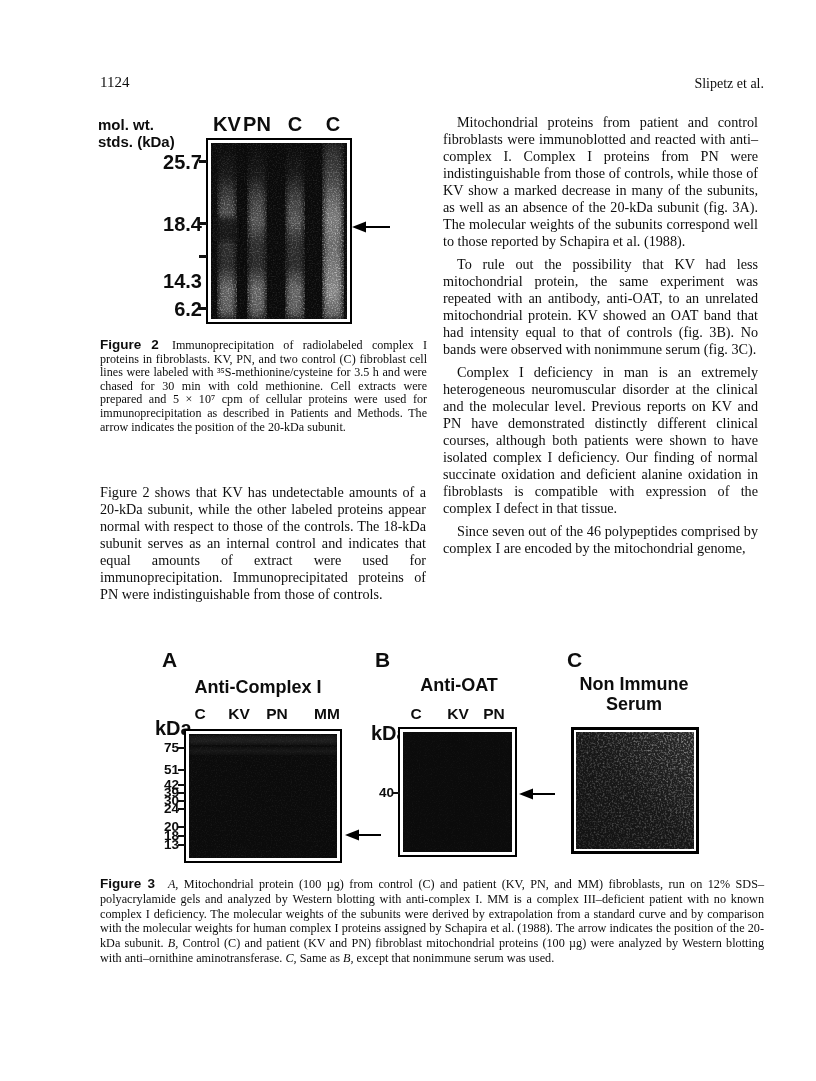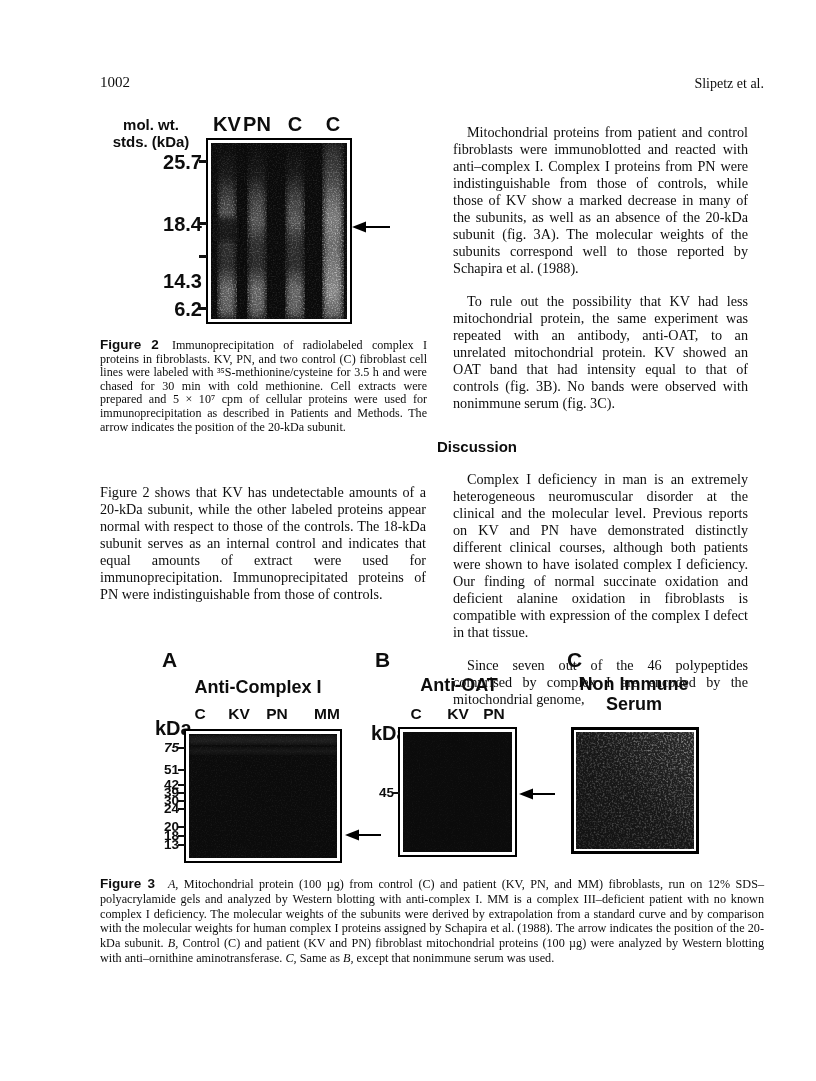--- a/index.html
+++ b/index.html
@@ -8,21 +8,21 @@
   .abs{position:absolute;}
   .sans{font-family:"Liberation Sans","DejaVu Sans",sans-serif;}
   .just{text-align:justify;text-justify:inter-word;}
   .it{font-style:italic;}
 
   
   .pagenum{left:100px;top:74px;font-size:15px;}
   .runhead{right:52px;top:76px;font-size:14px;}
 
   
-  .f2-mw{left:98px;top:116px;width:106px;text-align:center;font-weight:bold;
+  .f2-mw{left:98px;top:116px;width:106px;text-align:left;font-weight:bold;
          font-size:15px;line-height:17px;}
   .f2-lane{top:113px;font-weight:bold;font-size:20px;transform:translateX(-50%);}
   .f2-gelbox{left:206px;top:138px;width:146px;height:186px;box-sizing:border-box;
              border:2px solid #000;padding:3px;background:#fff;}
   .f2-marker{left:102px;width:100px;text-align:right;font-weight:bold;font-size:20px;}
   .tick{background:#111;}
   .f2-tick{left:199px;width:8px;height:3px;}
   .arrow-svg{display:block;}
 
   .caption{font-size:12.1px;line-height:13.6px;}
@@ -32,21 +32,21 @@
 
   .body-text{font-size:14.2px;line-height:17px;}
   .left-para{left:100px;top:484px;width:326px;}
 
   
   .right-col{left:437px;top:108px;width:327px;}
   .subhead-it{font-family:"Liberation Sans","DejaVu Sans",sans-serif;font-weight:bold;
               font-style:italic;font-size:14px;margin:0 0 8px 0;}
   .subhead{font-family:"Liberation Sans","DejaVu Sans",sans-serif;font-weight:bold;
            font-size:15px;margin:26px 0 10px 0;}
-  .right-col p{margin:16px;text-indent:14px;}
+  .right-col p{margin:6px;text-indent:14px;}
 
   
   .p-label{font-weight:bold;font-size:21px;}
   .p-title{font-weight:bold;font-size:18px;transform:translateX(-50%);white-space:nowrap;}
   .p-title-2l{text-align:center;line-height:20px;}
   .p-lane{top:705px;font-weight:bold;font-size:15.5px;transform:translateX(-50%);}
   .kda{font-weight:bold;font-size:20px;}
   .gelbox{box-sizing:border-box;border:2px solid #000;padding:3px;background:#fff;}
   .pa-gelbox{left:184px;top:729px;width:158px;height:134px;}
   .pb-gelbox{left:398px;top:727px;width:119px;height:130px;}
@@ -55,21 +55,21 @@
   .pa-tick{left:178px;width:7px;height:2px;}
   .pb-marker{left:354px;width:40px;text-align:right;font-weight:bold;font-size:13.5px;}
   .pb-tick{left:393px;width:7px;height:2px;}
   .f3-caption{left:100px;top:877px;width:664px;line-height:14.8px;font-size:12.2px;}
 </style>
 </head>
 <body>
 
 <div class="page">
 
-  <span class="abs pagenum">1002</span>
+  <span class="abs pagenum">1124</span>
   <span class="abs runhead">Slipetz et al.</span>
 
   <div class="abs f2-mw sans">
     <div>mol. wt.</div>
     <div>stds. (kDa)</div>
   </div>
 
   <span class="abs f2-lane sans" style="left:227px;">KV</span>
   <span class="abs f2-lane sans" style="left:257px;">PN</span>
   <span class="abs f2-lane sans" style="left:295px;">C</span>
@@ -138,21 +138,20 @@
 
   <div class="abs caption just f2-caption">
     <span class="cap-label">Figure 2</span><span>Immunoprecipitation of radiolabeled complex I proteins in fibroblasts. KV, PN, and two control (C) fibroblast cell lines were labeled with ³⁵S-methionine/cysteine for 3.5 h and were chased for 30 min with cold methionine. Cell extracts were prepared and 5 × 10⁷ cpm of cellular proteins were used for immunoprecipitation as described in Patients and Methods. The arrow indicates the position of the 20-kDa subunit.</span>
   </div>
 
   <div class="abs body-text just left-para">Figure 2 shows that KV has undetectable amounts of a 20-kDa subunit, while the other labeled proteins appear normal with respect to those of the controls. The 18-kDa subunit serves as an internal control and indicates that equal amounts of extract were used for immunoprecipitation. Immunoprecipitated proteins of PN were indistinguishable from those of controls.</div>
 
   <div class="abs right-col body-text just">
     <p>Mitochondrial proteins from patient and control fibroblasts were immunoblotted and reacted with anti–complex I. Complex I proteins from PN were indistinguishable from those of controls, while those of KV show a marked decrease in many of the subunits, as well as an absence of the 20-kDa subunit (fig. 3A). The molecular weights of the subunits correspond well to those reported by Schapira et al. (1988).</p>
     <p>To rule out the possibility that KV had less mitochondrial protein, the same experiment was repeated with an antibody, anti-OAT, to an unrelated mitochondrial protein. KV showed an OAT band that had intensity equal to that of controls (fig. 3B). No bands were observed with nonimmune serum (fig. 3C).</p>
-    <h3 class="subhead">Discussion</h3>
     <p>Complex I deficiency in man is an extremely heterogeneous neuromuscular disorder at the clinical and the molecular level. Previous reports on KV and PN have demonstrated distinctly different clinical courses, although both patients were shown to have isolated complex I deficiency. Our finding of normal succinate oxidation and deficient alanine oxidation in fibroblasts is compatible with expression of the complex I defect in that tissue.</p>
     <p>Since seven out of the 46 polypeptides comprised by complex I are encoded by the mitochondrial genome,</p>
   </div>
 
   <span class="abs p-label sans" style="left:162px;top:648px;">A</span>
   <span class="abs p-title sans" style="left:258px;top:677px;">Anti-Complex I</span>
   <span class="abs p-lane sans" style="left:200px;">C</span>
   <span class="abs p-lane sans" style="left:239px;">KV</span>
   <span class="abs p-lane sans" style="left:277px;">PN</span>
   <span class="abs p-lane sans" style="left:327px;">MM</span>
@@ -170,21 +169,21 @@
             <feGaussianBlur stdDeviation="2"></feGaussianBlur>
           </filter>
       </defs>
       <rect width="148" height="124" fill="#0b0b0b"></rect>
       <rect x="0" y="2" width="148" height="8" fill="#ffffff" opacity="0.08" filter="url(#pablur)"></rect>
       <rect x="0" y="14" width="148" height="6" fill="#ffffff" opacity="0.05" filter="url(#pablur)"></rect>
       <rect width="148" height="124" fill="#ffffff" opacity="0.06" filter="url(#paspeck)"></rect>
     </svg>
   </div>
 
-  <span class="abs pa-marker sans" style="top:740px;font-style:italic;">75</span>
+  <span class="abs pa-marker sans" style="top:740px;">75</span>
   <span class="abs pa-marker sans" style="top:762px;">51</span>
   <span class="abs pa-marker sans" style="top:777px;">42</span>
   <span class="abs pa-marker sans" style="top:785px;">39</span>
   <span class="abs pa-marker sans" style="top:793px;">30</span>
   <span class="abs pa-marker sans" style="top:801px;">24</span>
   <span class="abs pa-marker sans" style="top:819px;">20</span>
   <span class="abs pa-marker sans" style="top:828px;">18</span>
   <span class="abs pa-marker sans" style="top:837px;">13</span>
   <div class="abs tick pa-tick" style="top:747px;"></div>
   <div class="abs tick pa-tick" style="top:769px;"></div>
@@ -217,21 +216,21 @@
           <feTurbulence type="fractalNoise" baseFrequency="0.85" numOctaves="2" seed="5"></feTurbulence>
           <feColorMatrix type="matrix" values="0 0 0 0 1  0 0 0 0 1  0 0 0 0 1  0 0 0 2.2 -1.1"></feColorMatrix>
           <feComposite operator="in" in2="SourceGraphic"></feComposite>
         </filter>
       </defs>
       <rect width="109" height="120" fill="#0b0b0b"></rect>
       <rect width="109" height="120" fill="#ffffff" opacity="0.045" filter="url(#pbspeck)"></rect>
     </svg>
   </div>
 
-  <span class="abs pb-marker sans" style="top:785px;">45</span>
+  <span class="abs pb-marker sans" style="top:785px;">40</span>
   <div class="abs tick pb-tick" style="top:792px;"></div>
 
   <div class="abs" style="left:519px;top:786px;">
     <svg class="arrow-svg" width="36" height="16" viewBox="0 0 36 16">
       <line x1="11" y1="8" x2="36" y2="8" stroke="#000" stroke-width="2"></line>
       <polygon points="0,8 14,2.5 14,13.5" fill="#000"></polygon>
     </svg>
   </div>
 
   <span class="abs p-label sans" style="left:567px;top:648px;">C</span>

